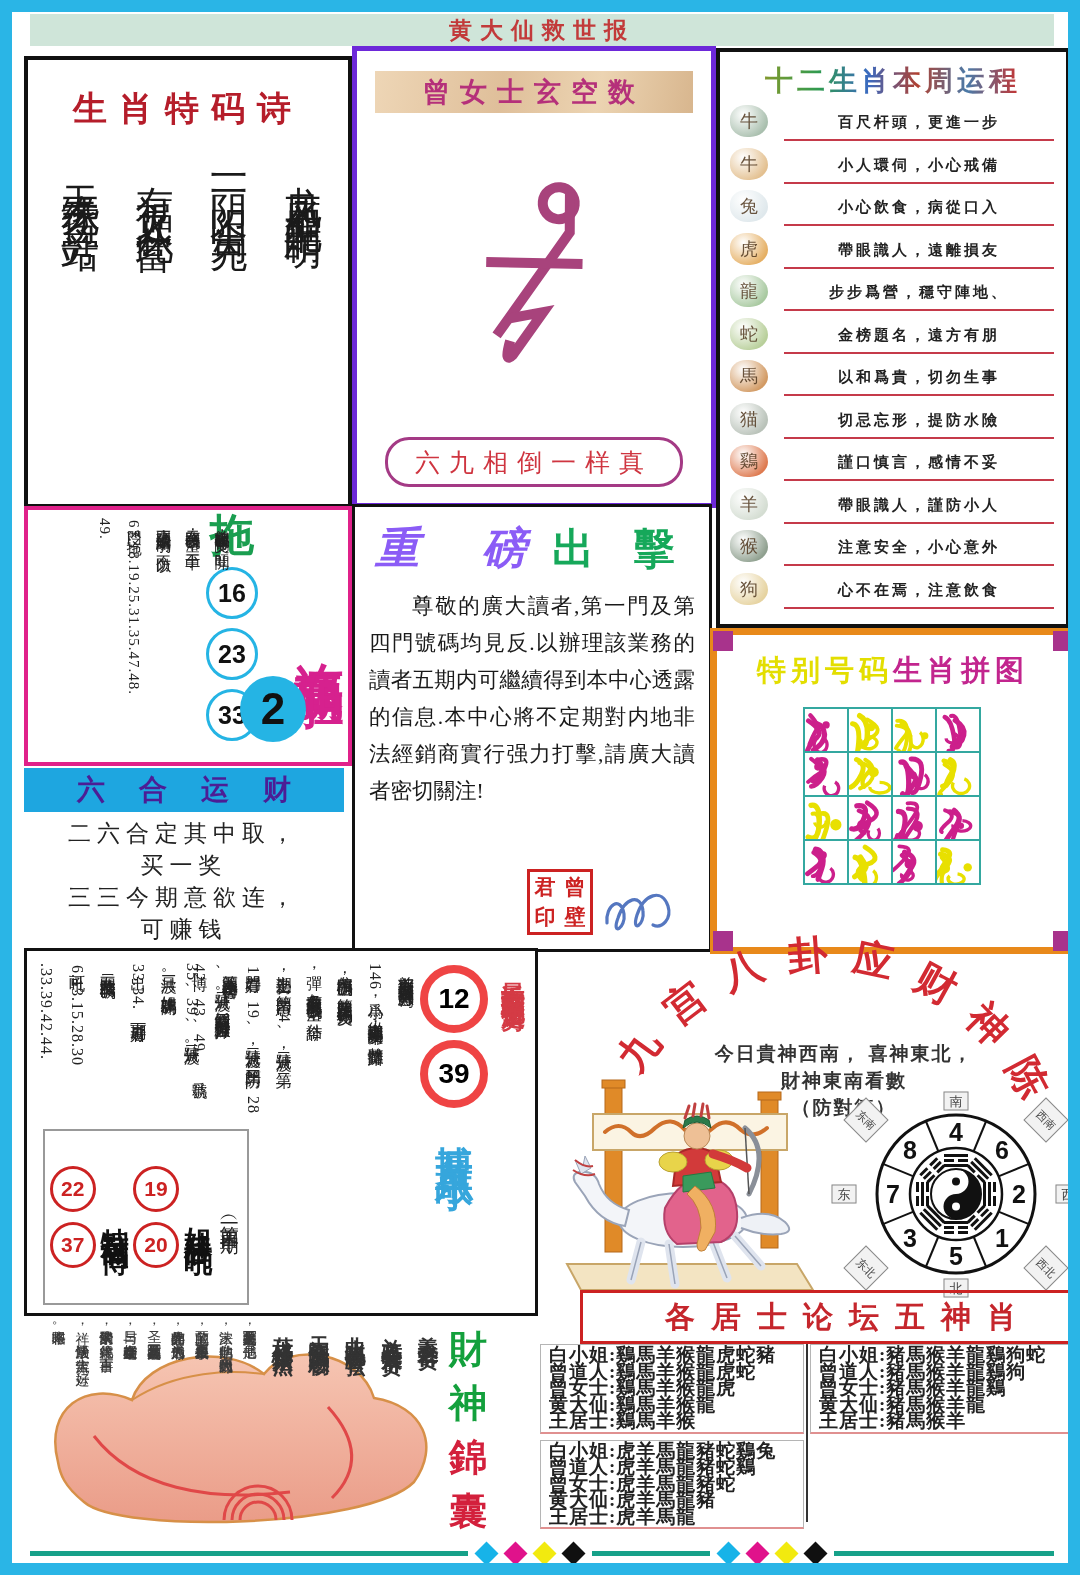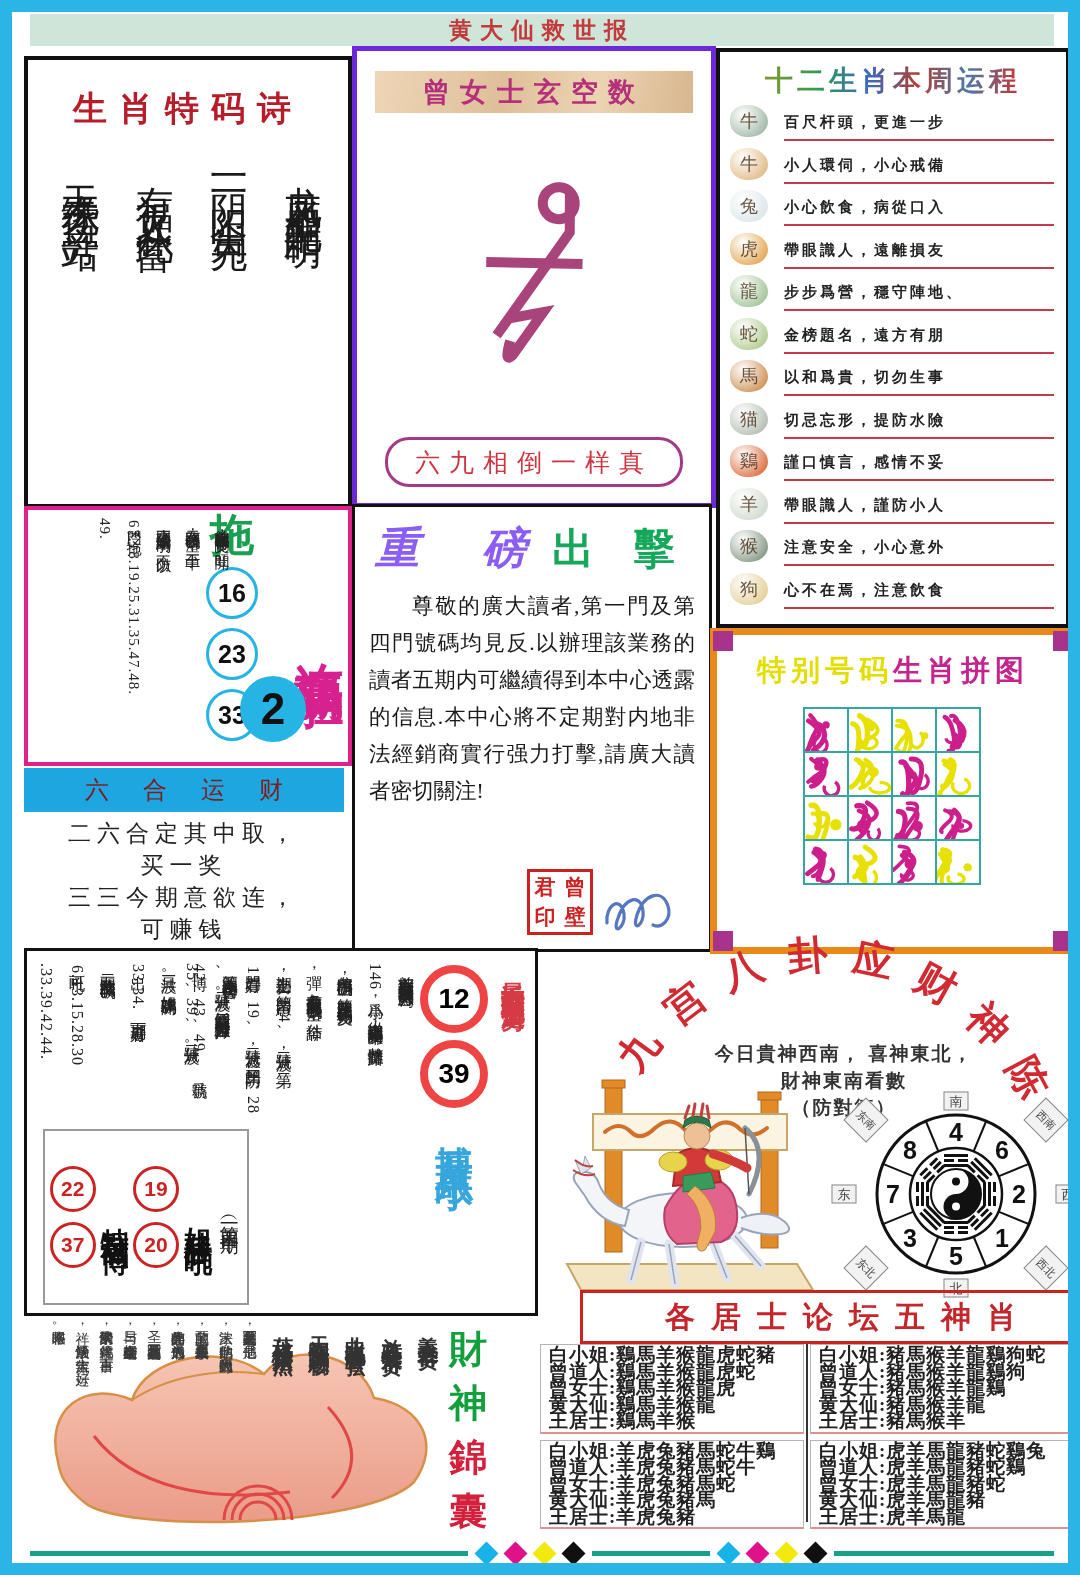--- a/index.html
+++ b/index.html
@@ -30,39 +30,39 @@
               border-radius:24px;display:flex;align-items:center;justify-content:center;}
   #xk-capsule span{color:#cf3540;font-size:25px;letter-spacing:9px;}
   
   #zodiac-panel{left:716px;top:48px;width:346px;height:572px;border:4px solid #111;background:#fff;}
   #zodiac-title{margin-top:10px;text-align:center;font-size:28px;font-weight:bold;letter-spacing:4px;
     background:linear-gradient(90deg,#c07828,#7a9a30,#2f9a50,#3a6ac0,#b04030,#4a7aa8,#c03838,#4a8a60);
     -webkit-background-clip:text;background-clip:text;color:transparent;}
   .z-row{height:42.5px;display:flex;align-items:center;padding:0 12px 0 10px;}
   .z-icon{width:38px;height:32px;border-radius:45% 55% 50% 48%;display:flex;align-items:center;justify-content:center;
           font-size:18px;color:rgba(80,55,30,.85);flex:0 0 38px;}
-  .z-body{flex:1;margin-left:16px;border-bottom:2px solid #c53a4a;padding-bottom:7px;text-align:left;margin-top:12px;}
+  .z-body{flex:1;margin-left:16px;border-bottom:2px solid #c53a4a;padding-bottom:7px;text-align:center;margin-top:12px;}
   .z-text{font-size:15px;font-weight:bold;letter-spacing:3px;color:#222;}
   
   #lian-panel{left:24px;top:506px;width:320px;height:252px;border:4px solid #e0218a;background:#fff;}
   #lian-title{position:absolute;right:2px;top:2px;bottom:2px;width:54px;writing-mode:vertical-rl;
               color:#d6218e;font-size:50px;font-weight:bold;letter-spacing:7px;line-height:54px;text-align:center;}
   #lian-col{position:absolute;right:88px;top:4px;width:56px;display:flex;flex-direction:column;align-items:center;row-gap:9px;}
   #lian-tuo{color:#1a9e50;font-size:44px;font-weight:bold;line-height:1;}
   .cyan-circle{width:46px;height:46px;border:3.5px solid #25b4e4;border-radius:50%;display:flex;
                align-items:center;justify-content:center;font-size:25px;font-weight:bold;color:#111;
                font-family:"Liberation Sans",sans-serif;}
   #lian-big2{position:absolute;right:42px;bottom:20px;width:66px;height:66px;border-radius:50%;background:#25b4e4;
              display:flex;align-items:center;justify-content:center;font-size:44px;font-weight:bold;color:#111;
              font-family:"Liberation Sans",sans-serif;}
   #lian-cols{position:absolute;left:8px;top:8px;bottom:8px;width:196px;column-gap:9px;}
   #lian-cols .vcol{font-size:15px;letter-spacing:1px;color:#222;}
   
   #liuhe-head{left:24px;top:768px;width:320px;height:44px;background:#1ea6e0;display:flex;align-items:center;justify-content:center;}
-  #liuhe-head span{color:#7f1d1d;font-size:24px;font-weight:normal;letter-spacing:34px;text-indent:34px;}
+  #liuhe-head span{color:#4c1d95;font-size:28px;font-weight:bold;letter-spacing:34px;text-indent:34px;}
   #liuhe-body{left:24px;top:818px;width:320px;text-align:center;}
   #liuhe-body div{font-size:23px;letter-spacing:6px;color:#222;line-height:32px;}
   
   #zb-panel{left:352px;top:504px;width:354px;height:442px;border:3px solid #111;background:#fff;}
   #zb-title{margin-top:12px;text-align:center;white-space:nowrap;}
   #zb-title .black{font-size:44px;font-weight:900;letter-spacing:26px;color:#8b5cf6;font-style:italic;}
   #zb-title .green{font-size:42px;font-weight:900;letter-spacing:14px;color:#16a85a;}
   #zb-body{margin:10px 14px 0 14px;font-size:21.5px;line-height:37px;text-align:justify;color:#1a1a1a;text-indent:2em;}
   #zb-seal-row{position:absolute;right:16px;bottom:14px;display:flex;align-items:flex-end;column-gap:8px;}
   #zb-seal{width:60px;height:60px;border:3px solid #cc2222;display:grid;grid-template-columns:1fr 1fr;direction:rtl;}
@@ -586,27 +586,20 @@
         <div class="f-row">王居士:鷄馬羊猴</div>
       </div>
       <div class="f-group">
         <div class="f-row">白小姐:豬馬猴羊龍鷄狗蛇</div>
         <div class="f-row">曾道人:豬馬猴羊龍鷄狗</div>
         <div class="f-row">曾女士:豬馬猴羊龍鷄</div>
         <div class="f-row">黄大仙:豬馬猴羊龍</div>
         <div class="f-row">王居士:豬馬猴羊</div>
       </div>
       <div class="f-group">
-        <div class="f-row">白小姐:羊虎兔豬馬蛇牛鷄</div>
-        <div class="f-row">曾道人:羊虎兔豬馬蛇牛</div>
-        <div class="f-row">曾女士:羊虎兔豬馬蛇</div>
-        <div class="f-row">黄大仙:羊虎兔豬馬</div>
-        <div class="f-row">王居士:羊虎兔豬</div>
-      </div>
-      <div class="f-group">
         <div class="f-row">白小姐:虎羊馬龍豬蛇鷄兔</div>
         <div class="f-row">曾道人:虎羊馬龍豬蛇鷄</div>
         <div class="f-row">曾女士:虎羊馬龍豬蛇</div>
         <div class="f-row">黄大仙:虎羊馬龍豬</div>
         <div class="f-row">王居士:虎羊馬龍</div>
       </div>
     </div>
   <div id="forum-divider" class="abs"></div>
 
   <svg id="ingot" class="abs" width="424" height="238" viewBox="0 0 424 238">

